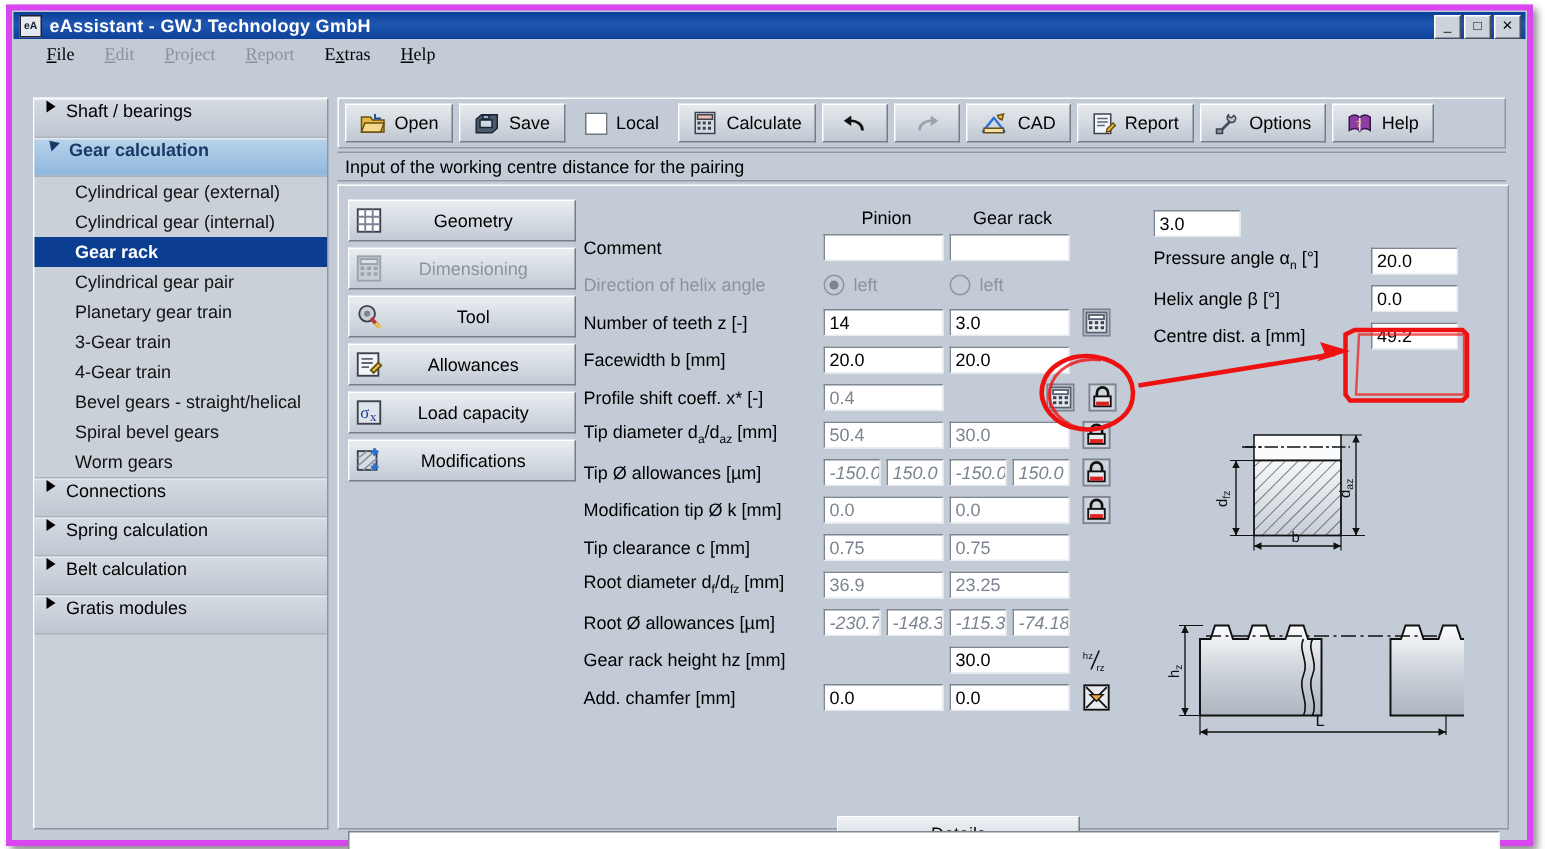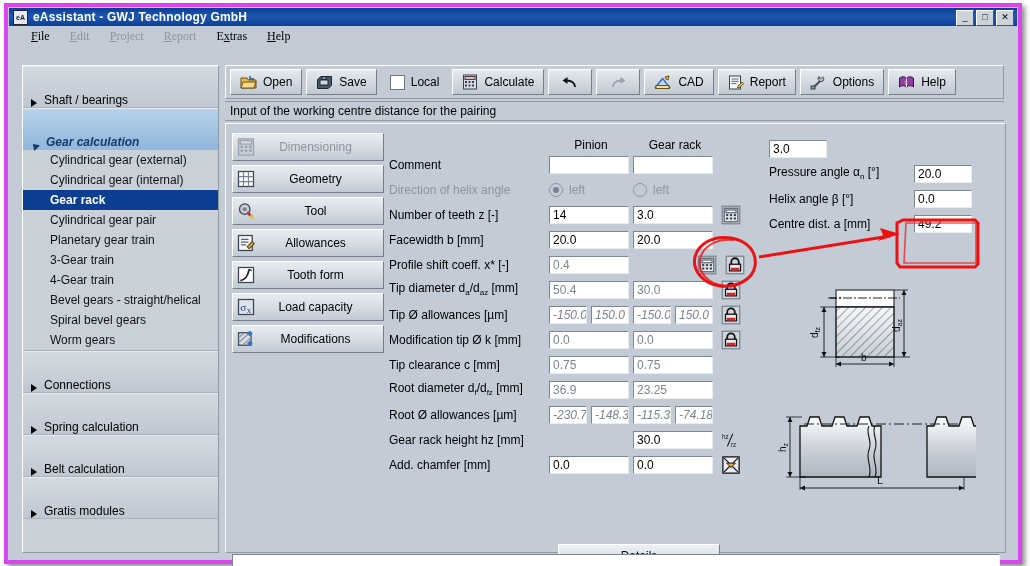--- a/index.html
+++ b/index.html
@@ -28,26 +28,26 @@
   .menu-item{font-size:12px;margin-right:20px;color:#000;}
   .menu-item.dis{color:#8c939c;}
   .menu-item u{text-decoration:underline;}
 
   
   .content{position:absolute;left:1px;top:41px;width:1008px;height:511px;background:#c3ccd6;}
 
   
   .sidebar{position:absolute;left:13px;top:17px;width:195px;height:486px;
       background:#c9d0d8;border:1px solid #8d96a1;border-top-color:#fff;border-left-color:#fff;}
-  .grp{height:42px;display:flex;align-items:flex-end;padding-left:8px;box-sizing:border-box;
+  .grp{height:26px;display:flex;align-items:flex-start;padding-left:8px;box-sizing:border-box;
       border-bottom:1px solid #aab2bc;border-top:1px solid #e4e9ee;
       background:linear-gradient(to bottom,#d4dae1,#bfc7d1);font-size:12px;color:#000;}
   .grp .tri{width:0;height:0;border-left:6px solid #000;border-top:4px solid transparent;
       border-bottom:4px solid transparent;margin-right:7px;}
-  .grp.open{background:linear-gradient(to bottom,#b7d2ea,#8fb7dd);font-weight:bold;color:#173a66;font-style:italic;}
+  .grp.open{background:linear-gradient(to bottom,#b7d2ea,#8fb7dd);font-weight:bold;color:#173a66;}
   .leaf{height:20px;display:flex;align-items:center;padding-left:27px;box-sizing:border-box;font-size:12px;color:#111;}
   .leaf.sel{background:#0b3d91;color:#fff;font-weight:bold;}
   .sb-sep{height:1px;background:#aab2bc;}
 
   
   .main{position:absolute;left:216px;top:17px;width:779px;height:486px;}
   .toolbar{position:absolute;left:0;top:0;width:779px;height:34px;
       background:#c3ccd6;border-top:1px solid #fff;border-left:1px solid #fff;
       border-right:1px solid #9099a4;border-bottom:1px solid #9099a4;
       display:flex;align-items:center;padding:0 4px;box-sizing:border-box;gap:4px;}
@@ -298,70 +298,62 @@
           </div>
         </div>
 
         <div class="hintbar">
           <span>Input of the working centre distance for the pairing</span>
         </div>
 
         <div class="panel">
 
           <div class="actions">
+            <div class="act">
+              <svg class="ico" viewBox="0 0 16 16">
+                <rect x="2" y="2" width="12" height="12" fill="#fff" stroke="#3a434f"></rect>
+                <g stroke="#7b8490">
+                    <path d="M6 2v12M10 2v12M2 6h12M2 10h12"></path>
+                  </g>
+              </svg>
+              <span class="lbl">Geometry</span>
+            </div>
             <div class="act dis">
               <svg class="ico" viewBox="0 0 16 16">
                 <rect x="2" y="1.5" width="12" height="13" fill="#c8cdd4" stroke="#9aa2ad"></rect>
                 <rect x="3.5" y="3" width="9" height="2.6" fill="#dde2e8" stroke="#9aa2ad"></rect>
                 <g fill="#9aa2ad">
                     <rect x="3.5" y="7" width="2" height="1.8"></rect>
                     <rect x="7" y="7" width="2" height="1.8"></rect>
                     <rect x="10.5" y="7" width="2" height="1.8"></rect>
                     <rect x="3.5" y="10" width="2" height="1.8"></rect>
                     <rect x="7" y="10" width="2" height="1.8"></rect>
                     <rect x="10.5" y="10" width="2" height="1.8"></rect>
                   </g>
               </svg>
               <span class="lbl">Dimensioning</span>
             </div>
             <div class="act">
               <svg class="ico" viewBox="0 0 16 16">
-                <rect x="2" y="2" width="12" height="12" fill="#fff" stroke="#3a434f"></rect>
-                <g stroke="#7b8490">
-                    <path d="M6 2v12M10 2v12M2 6h12M2 10h12"></path>
-                  </g>
-              </svg>
-              <span class="lbl">Geometry</span>
-            </div>
-            <div class="act">
-              <svg class="ico" viewBox="0 0 16 16">
                 <circle cx="7" cy="6.5" r="4.2" fill="#c9ced6" stroke="#3a434f"></circle>
                 <circle cx="7" cy="6.5" r="1.6" fill="#7b8490"></circle>
                 <path d="M9 9l4 4" stroke="#b33" stroke-width="2"></path>
                 <path d="M11.5 11.5l2.5 2.5" stroke="#e8c14a" stroke-width="2"></path>
               </svg>
               <span class="lbl">Tool</span>
             </div>
             <div class="act">
               <svg class="ico" viewBox="0 0 16 16">
                 <rect x="2" y="2" width="11" height="12" fill="#f2f4f7" stroke="#3a434f"></rect>
                 <g stroke="#5a6475">
                     <path d="M4 5h6M4 7.2h6M4 9.4h4"></path>
                   </g>
                 <path d="M9 11l4-4 1.5 1.5-4 4z" fill="#e8c14a" stroke="#6a5010"></path>
               </svg>
               <span class="lbl">Allowances</span>
-            </div>
-            <div class="act">
-              <svg class="ico" viewBox="0 0 16 16">
-                <rect x="2" y="2" width="12" height="12" fill="#fff" stroke="#3a434f"></rect>
-                <path d="M3.5 12.5C7 12 9.5 9 10.5 3.5" fill="none" stroke="#222" stroke-width="1.4"></path>
-                <path d="M10.5 3.5l2 1" stroke="#222"></path>
-              </svg>
-              <span class="lbl">Tooth form</span>
             </div>
             <div class="act">
               <svg class="ico" viewBox="0 0 16 16">
                 <rect x="2" y="2" width="12" height="12" fill="#dfe4ea" stroke="#3a434f"></rect>
                 <text x="3.3" y="11" font-size="9" font-family="serif" fill="#1b3f8f">σ</text>
                 <text x="8.5" y="12.5" font-size="7" font-family="serif" fill="#1b3f8f">x</text>
               </svg>
               <span class="lbl">Load capacity</span>
             </div>
             <div class="act">

